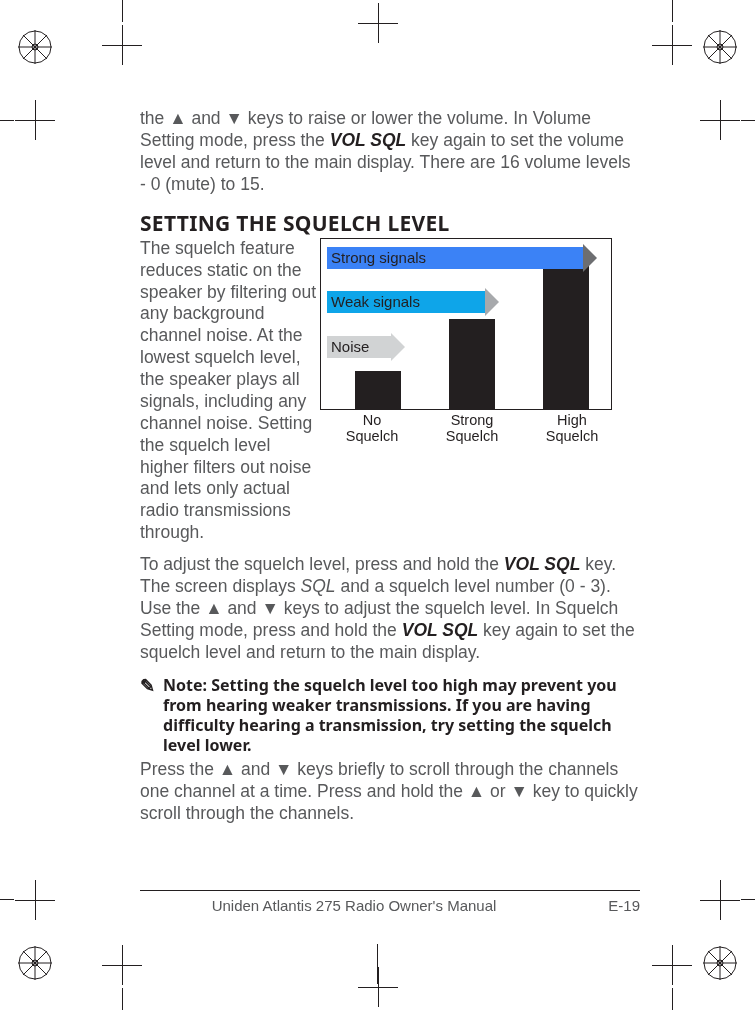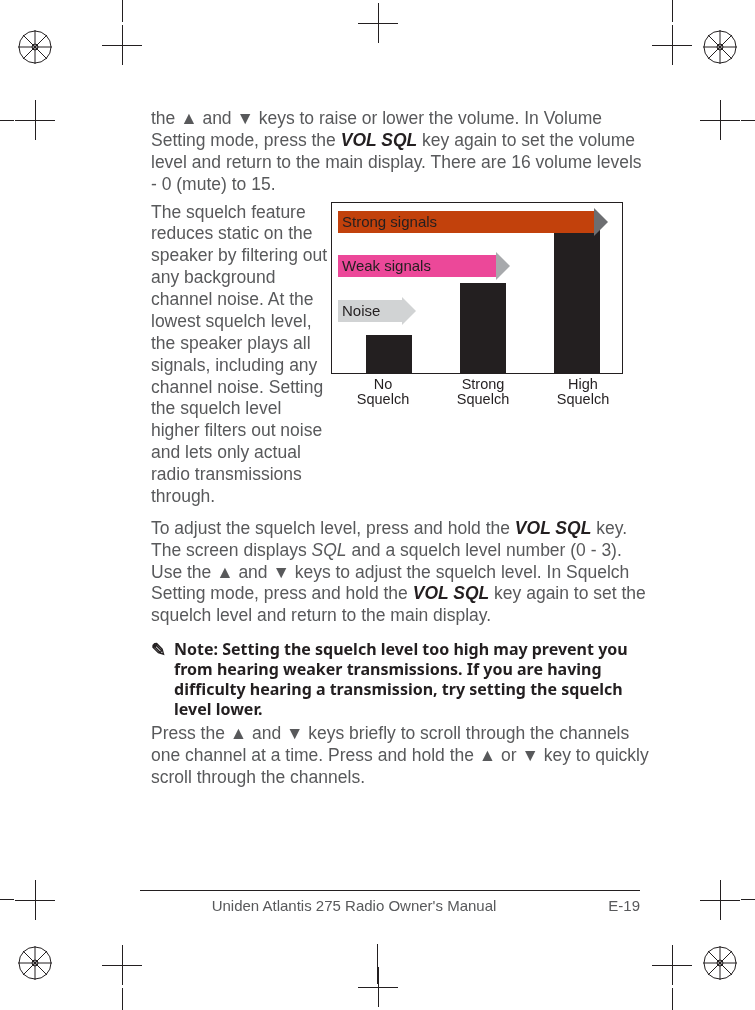--- a/index.html
+++ b/index.html
@@ -15,21 +15,21 @@
   .center-cross { position:absolute; width:40px; height:40px; }
   .center-cross::before, .center-cross::after { content:""; position:absolute; background:#231f20; }
   .center-cross::before { width:1px; height:40px; left:50%; top:0; margin-left:-0.5px; }
   .center-cross::after  { width:40px; height:1px; top:50%; left:0; margin-top:-0.5px; }
   .hairline-v { position:absolute; width:1px; background:#231f20; }
   .hairline-h { position:absolute; height:1px; background:#231f20; }
 
   
   .page {
     position: absolute;
-    left: 151px;
+    left: 140px;
     top: 108px;
     width: 500px;
     font-size: 17.5px;
     line-height: 1.25;
     color: #58595b;
   }
   .page p { margin: 0 0 6px 0; }
   h2 {
     font-family: "Segoe UI", "Noto Sans", Arial, sans-serif;
     font-weight: 700;
@@ -72,24 +72,24 @@
   .bar.med { left:128px; width:46px; height:90px; }
   .bar.hi  { left:222px; width:46px; height:150px; }
 
   .sig { position:absolute; left:6px; display:flex; align-items:center; }
   .sig .bararrow { height:22px; background:#808285; position:relative; }
   .sig .bararrow::after {
     content:""; position:absolute; right:-14px; top:50%; transform:translateY(-50%);
     border-left:14px solid #808285; border-top:14px solid transparent; border-bottom:14px solid transparent;
   }
   .sig.strong { top:8px; }
-  .sig.strong .bararrow { width:256px; background:#c2410c; }
+  .sig.strong .bararrow { width:256px; background:#3b82f6; }
   .sig.strong .bararrow::after { border-left-color:#6d6e71; }
   .sig.weak { top:52px; }
-  .sig.weak .bararrow { width:158px; background:#ec4899; }
+  .sig.weak .bararrow { width:158px; background:#0ea5e9; }
   .sig.weak .bararrow::after { border-left-color:#a7a9ac; }
   .sig.noiselbl { top:97px; }
   .sig.noiselbl .bararrow { width:64px; background:#d1d3d4; }
   .sig.noiselbl .bararrow::after { border-left-color:#d1d3d4; }
   .siglabel { position:absolute; left:4px; top:2px; font-size:15px; color:#231f20; white-space:nowrap; }
 
   .barlabels { position:absolute; top:175px; left:0; width:290px; display:flex; justify-content:space-between; font-size:14.5px; text-align:center; color:#231f20; }
   .barlabels div { width:80px; line-height:1.1; }
 
   .note { display:flex; gap:8px; margin:12px 0 4px 0; font-family:"Segoe UI","Noto Sans",Arial,sans-serif; font-weight:700; font-size:16px; line-height:1.25; color:#231f20; font-stretch:condensed; }
@@ -171,20 +171,21 @@
 <div class="hairline-h" style="right:0; top:120px; width:14px;"></div>
 <div class="hairline-h" style="left:0; top:899px; width:14px;"></div>
 <div class="hairline-h" style="right:0; top:899px; width:14px;"></div>
 
 <div class="page">
 
   <p>
     <span>the </span><span class="arrow">▲</span><span> and </span><span class="arrow">▼</span><span> keys to raise or lower the volume. In Volume Setting mode, press the </span><span class="bold-italic">VOL SQL</span><span> key again to set the volume level and return to the main display. There are 16 volume levels - 0 (mute) to 15.</span>
   </p>
 
+  <h2>SETTING THE SQUELCH LEVEL</h2>
 
   <div class="squelch-wrap">
     <div class="squelch-text">The squelch feature reduces static on the speaker by filtering out any background channel noise. At the lowest squelch level, the speaker plays all signals, including any channel noise. Setting the squelch level higher filters out noise and lets only actual radio transmissions through.</div>
     <div class="diagram">
       <div class="chartbox">
         <div class="noise"></div>
         <div class="bar no"></div>
         <div class="bar med"></div>
         <div class="bar hi"></div>
         <div class="sig strong">

